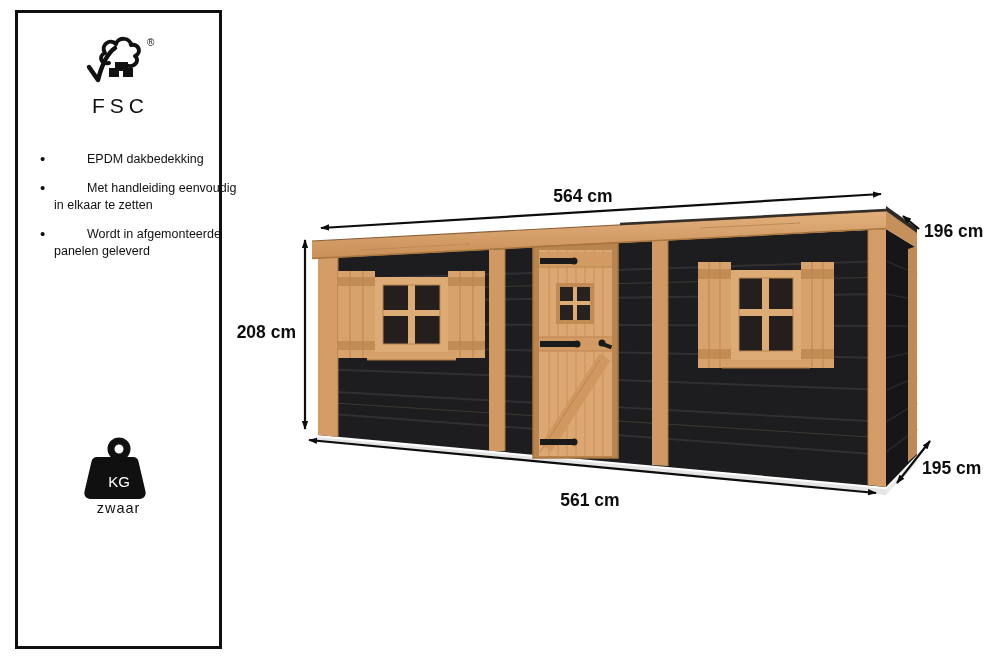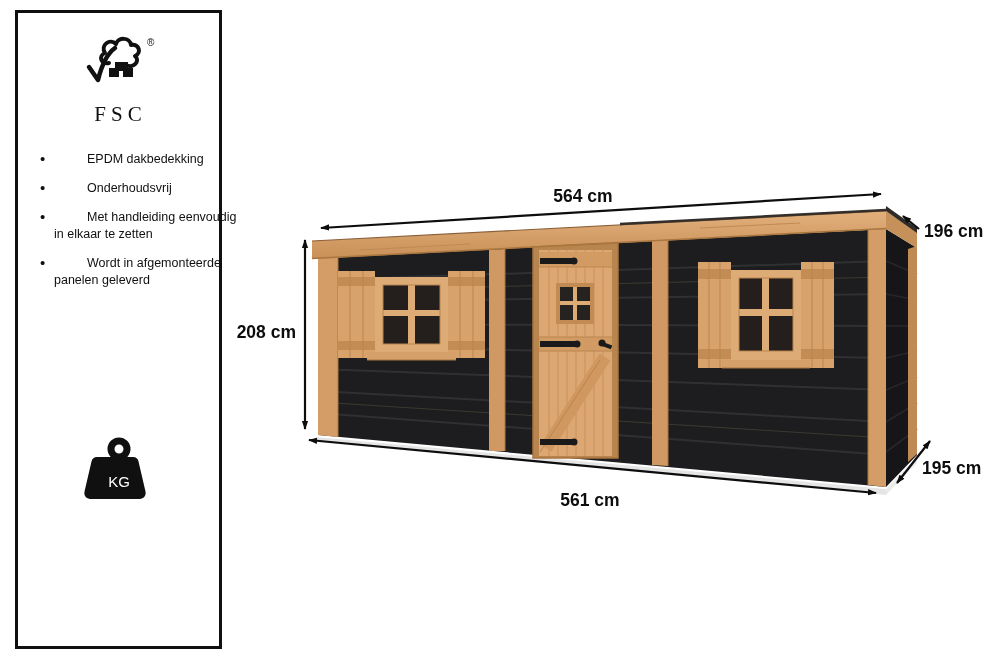--- a/index.html
+++ b/index.html
@@ -4,22 +4,22 @@
 <style>
   html,body{margin:0;padding:0;background:#fff;}
   .canvas{position:relative;width:1000px;height:667px;background:#ffffff;overflow:hidden;
           font-family:"Liberation Sans",sans-serif;color:#101010;}
 
   
   .panel{position:absolute;left:15px;top:10px;width:201px;height:633px;
          border:3px solid #101010;background:#fff;}
   .fsc{position:absolute;top:20px;left:0;right:0;text-align:center;}
   .fsc svg{display:block;margin:0 auto;}
-  .fsc-word{font-family:Liberation Serif, serif;font-size:21px;letter-spacing:5px;
-            padding-left:4px;margin-top:9px;color:#101010;}
+  .fsc-word{font-family:Liberation Sans, sans-serif;font-size:21px;letter-spacing:5px;
+            padding-left:4px;margin-top:1px;color:#101010;}
   .features{position:absolute;top:138px;left:22px;right:2px;margin:0;padding:0;list-style:none;}
   .features li{position:relative;padding-left:14px;margin-bottom:12px;
                font-size:12.5px;line-height:17px;font-weight:400;color:#101010;}
   .features li::before{content:"\2022";position:absolute;left:0;top:-1px;font-size:15px;}
   .features li span{white-space:pre;margin-left:33px;}
   .truck{display:inline-block;vertical-align:-2px;margin-left:10px;}
   .weight{position:absolute;top:424px;left:0;right:0;text-align:center;}
   .weight svg{display:block;margin:0 auto;}
   .weight-caption{font-size:14.5px;letter-spacing:1px;margin-top:-3px;color:#101010;}
   .brand{position:absolute;top:574px;left:50%;transform:translateX(-50%);
@@ -44,33 +44,33 @@
         <path d="M10,34 l9,13 c4,-16 10,-27 17,-32" stroke="#111" stroke-width="4.5" fill="none" stroke-linecap="round" stroke-linejoin="round"></path>
         <path d="M30,30 c-8,2 -11,-7 -4,-10 c-5,-8 5,-15 11,-9 c2,-7 14,-7 15,1 c8,-2 11,8 4,11 c6,5 -2,13 -9,9" stroke="#111" stroke-width="4" fill="none" stroke-linecap="round" stroke-linejoin="round"></path>
         <path d="M36,29 h13 v6 h5 v9 h-10 v-6 h-4 v6 h-10 v-9 h6 z" fill="#111"></path>
         <text x="68" y="13" font-size="10" fill="#111">®</text>
       </svg>
       <div class="fsc-word">FSC</div>
     </div>
 
     <ul class="features">
       <li><span>EPDM dakbedekking</span></li>
-      <li><span>Onderhoudsvrij</span></li>
       <li><span>Met handleiding eenvoudig
 in elkaar te zetten</span></li>
       <li><span>Wordt in afgemonteerde
 panelen geleverd</span></li>
     </ul>
 
     <div class="weight">
       <svg width="96" height="66" viewBox="0 0 96 66">
         <circle cx="48" cy="12" r="8" fill="none" stroke="#101010" stroke-width="7"></circle>
         <path d="M34,20 h28 c3,0 5,1.5 5.5,4.5 l7,30 c1,5 -2.5,7.5 -7,7.5 H20.5 c-4.5,0 -8,-2.5 -7,-7.5 l7,-30 c0.7,-3 2.5,-4.5 5.5,-4.5 z" fill="#101010"></path>
         <text x="48" y="50" text-anchor="middle" font-size="15" fill="#ffffff" font-family="Liberation Sans, sans-serif">KG</text>
       </svg>
+      <div class="weight-caption">zwaar</div>
     </div>
 
   </aside>
 
   <svg class="diagram" viewBox="230 150 770 385">
     <defs>
       <marker id="ah" viewBox="0 0 10 8" markerWidth="9" markerHeight="7.5" refX="9" refY="4" orient="auto-start-reverse" markerUnits="userSpaceOnUse">
         <path d="M0,0.5 L10,4 L0,7.5 z" fill="#0d0d0d"></path>
       </marker>
       <linearGradient id="woodH" x1="0" y1="0" x2="0" y2="1">

